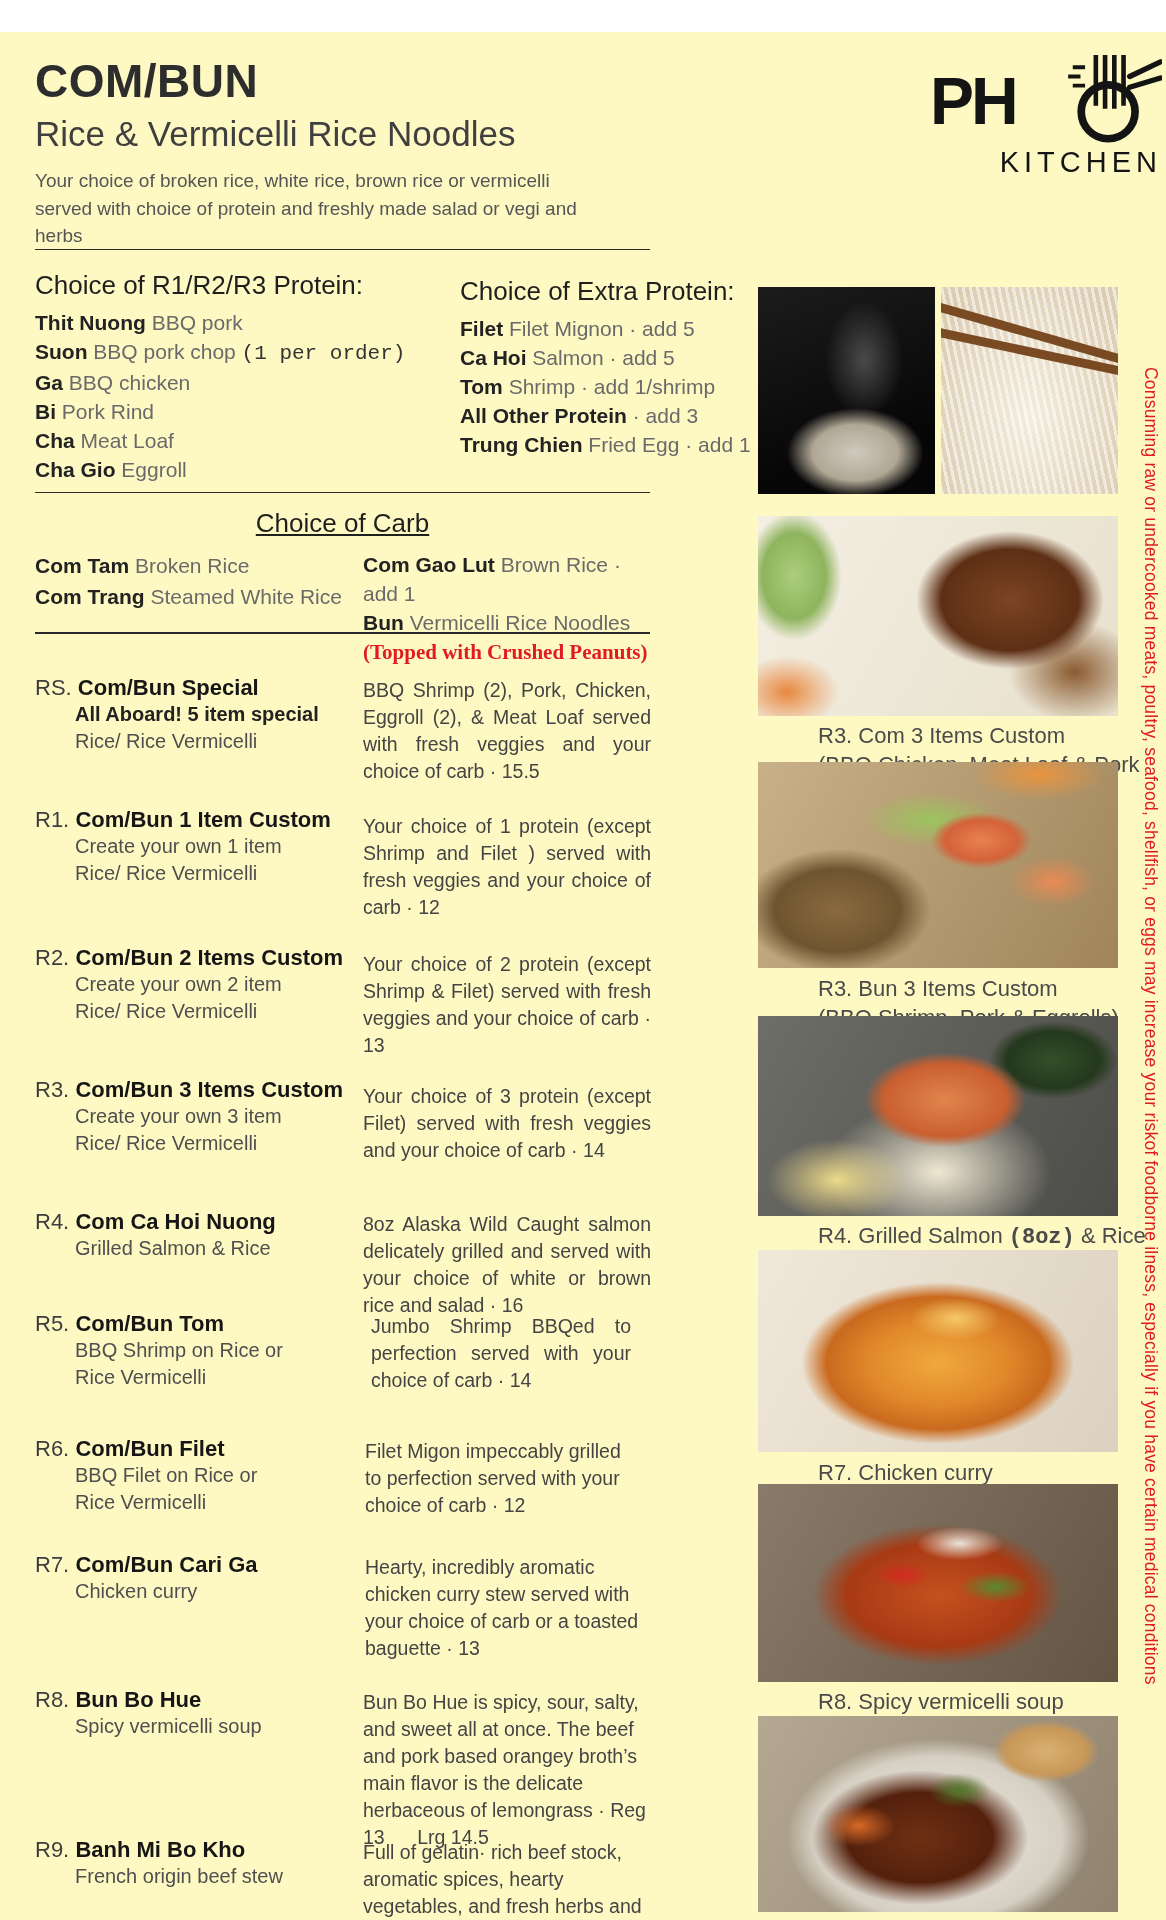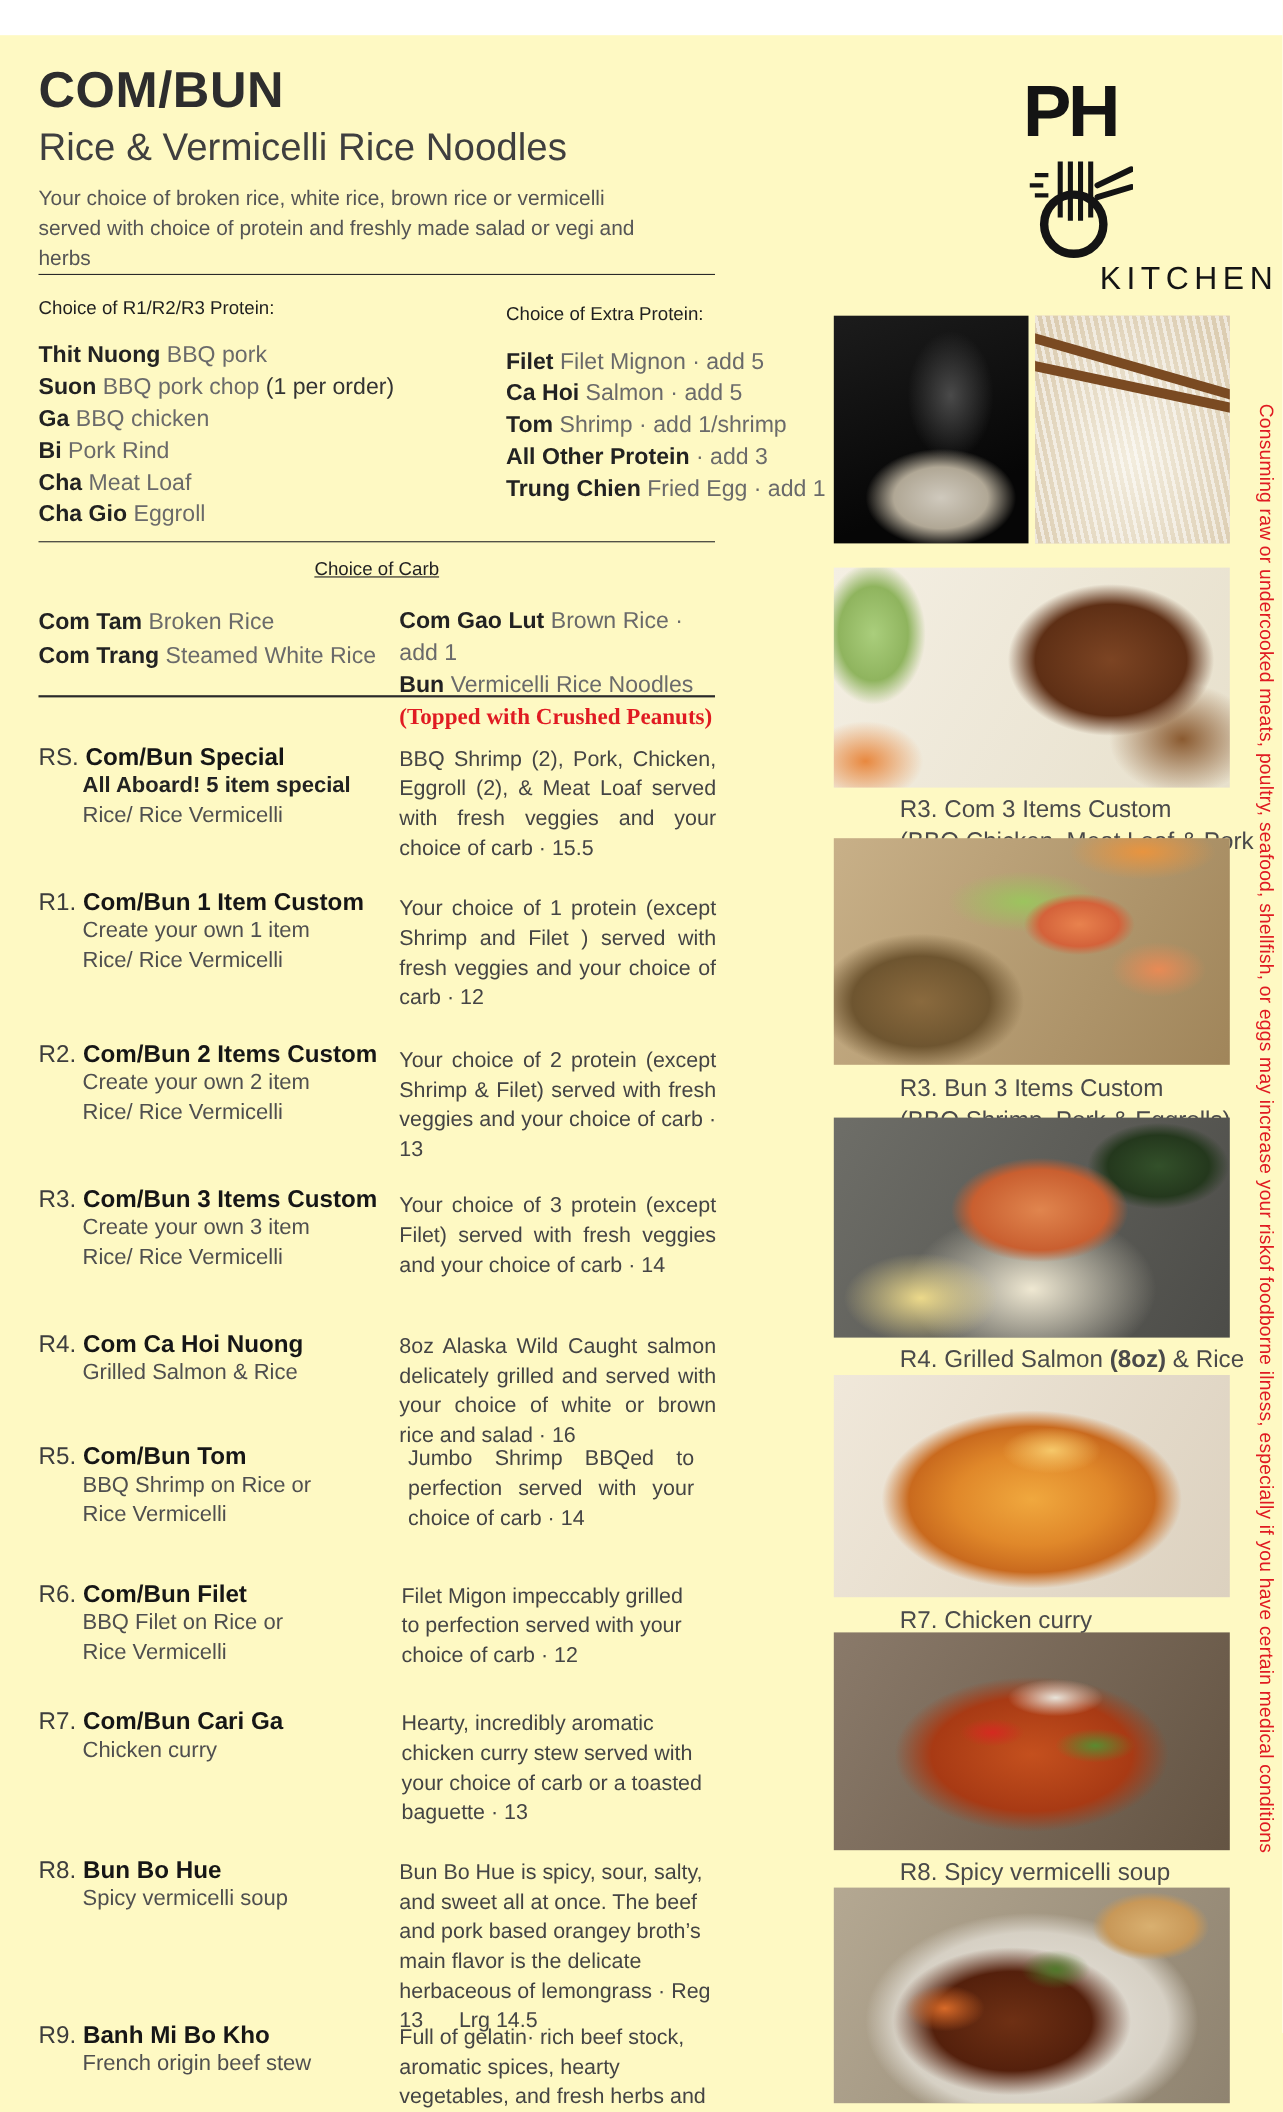--- a/index.html
+++ b/index.html
@@ -7,32 +7,32 @@
         font-family:"Liberation Sans","DejaVu Sans",sans-serif;color:#2b2b2b;margin-top:32px;}
   .abs{position:absolute;}
 
   
   #title{left:35px;top:22px;font-size:46px;font-weight:800;letter-spacing:.5px;color:#2d2d2d;}
   #subtitle{left:35px;top:82px;font-size:35px;font-weight:300;color:#3f3f3f;}
   #hdesc{left:35px;top:135px;width:560px;font-size:19px;line-height:1.45;color:#555;}
 
   
   #logo{left:930px;top:10px;width:232px;text-align:right;}
-  #logo .row{display:flex;justify-content:center;align-items:flex-start;flex-direction:column;}
+  #logo .row{display:flex;justify-content:space-between;align-items:flex-start;}
   #logo .pho{font-size:66px;font-weight:800;letter-spacing:-3px;color:#141414;line-height:1;margin-top:26px;}
   #logo svg{display:block;}
   #logo .kitchen{font-size:29px;font-weight:500;letter-spacing:5px;color:#141414;margin-top:-8px;}
 
   .rule{position:absolute;left:35px;width:615px;border-top:1.6px solid #2a2a2a;height:0;}
   #rule1{top:217px;} #rule2{top:460px;} #rule3{top:600px;border-top-width:2px;}
 
-  .sec-title{font-size:17px;color:#1f1f1f;}
+  .sec-title{font-size:26px;color:#1f1f1f;}
   .ilist{font-size:21px;line-height:29px;color:#6a6a6a;}
   .ilist b{color:#222;}
-  .serif{font-family:Liberation Sans, sans-serif;color:#333;}
+  .serif{font-family:Liberation Mono, monospace;color:#333;}
   .red-serif{font-family:"Liberation Serif","DejaVu Serif",serif;font-weight:700;}
 
   #carb-title{left:35px;top:476px;width:615px;text-align:center;text-decoration:underline;}
   .carb{font-size:21px;line-height:31px;color:#6a6a6a;}
   .carb b{color:#222;}
 
   
   .mrow{position:absolute;left:35px;width:615px;}
   .mhead{font-size:22px;color:#3d3d3d;}
   .mhead .mtitle{font-weight:700;color:#161616;}

